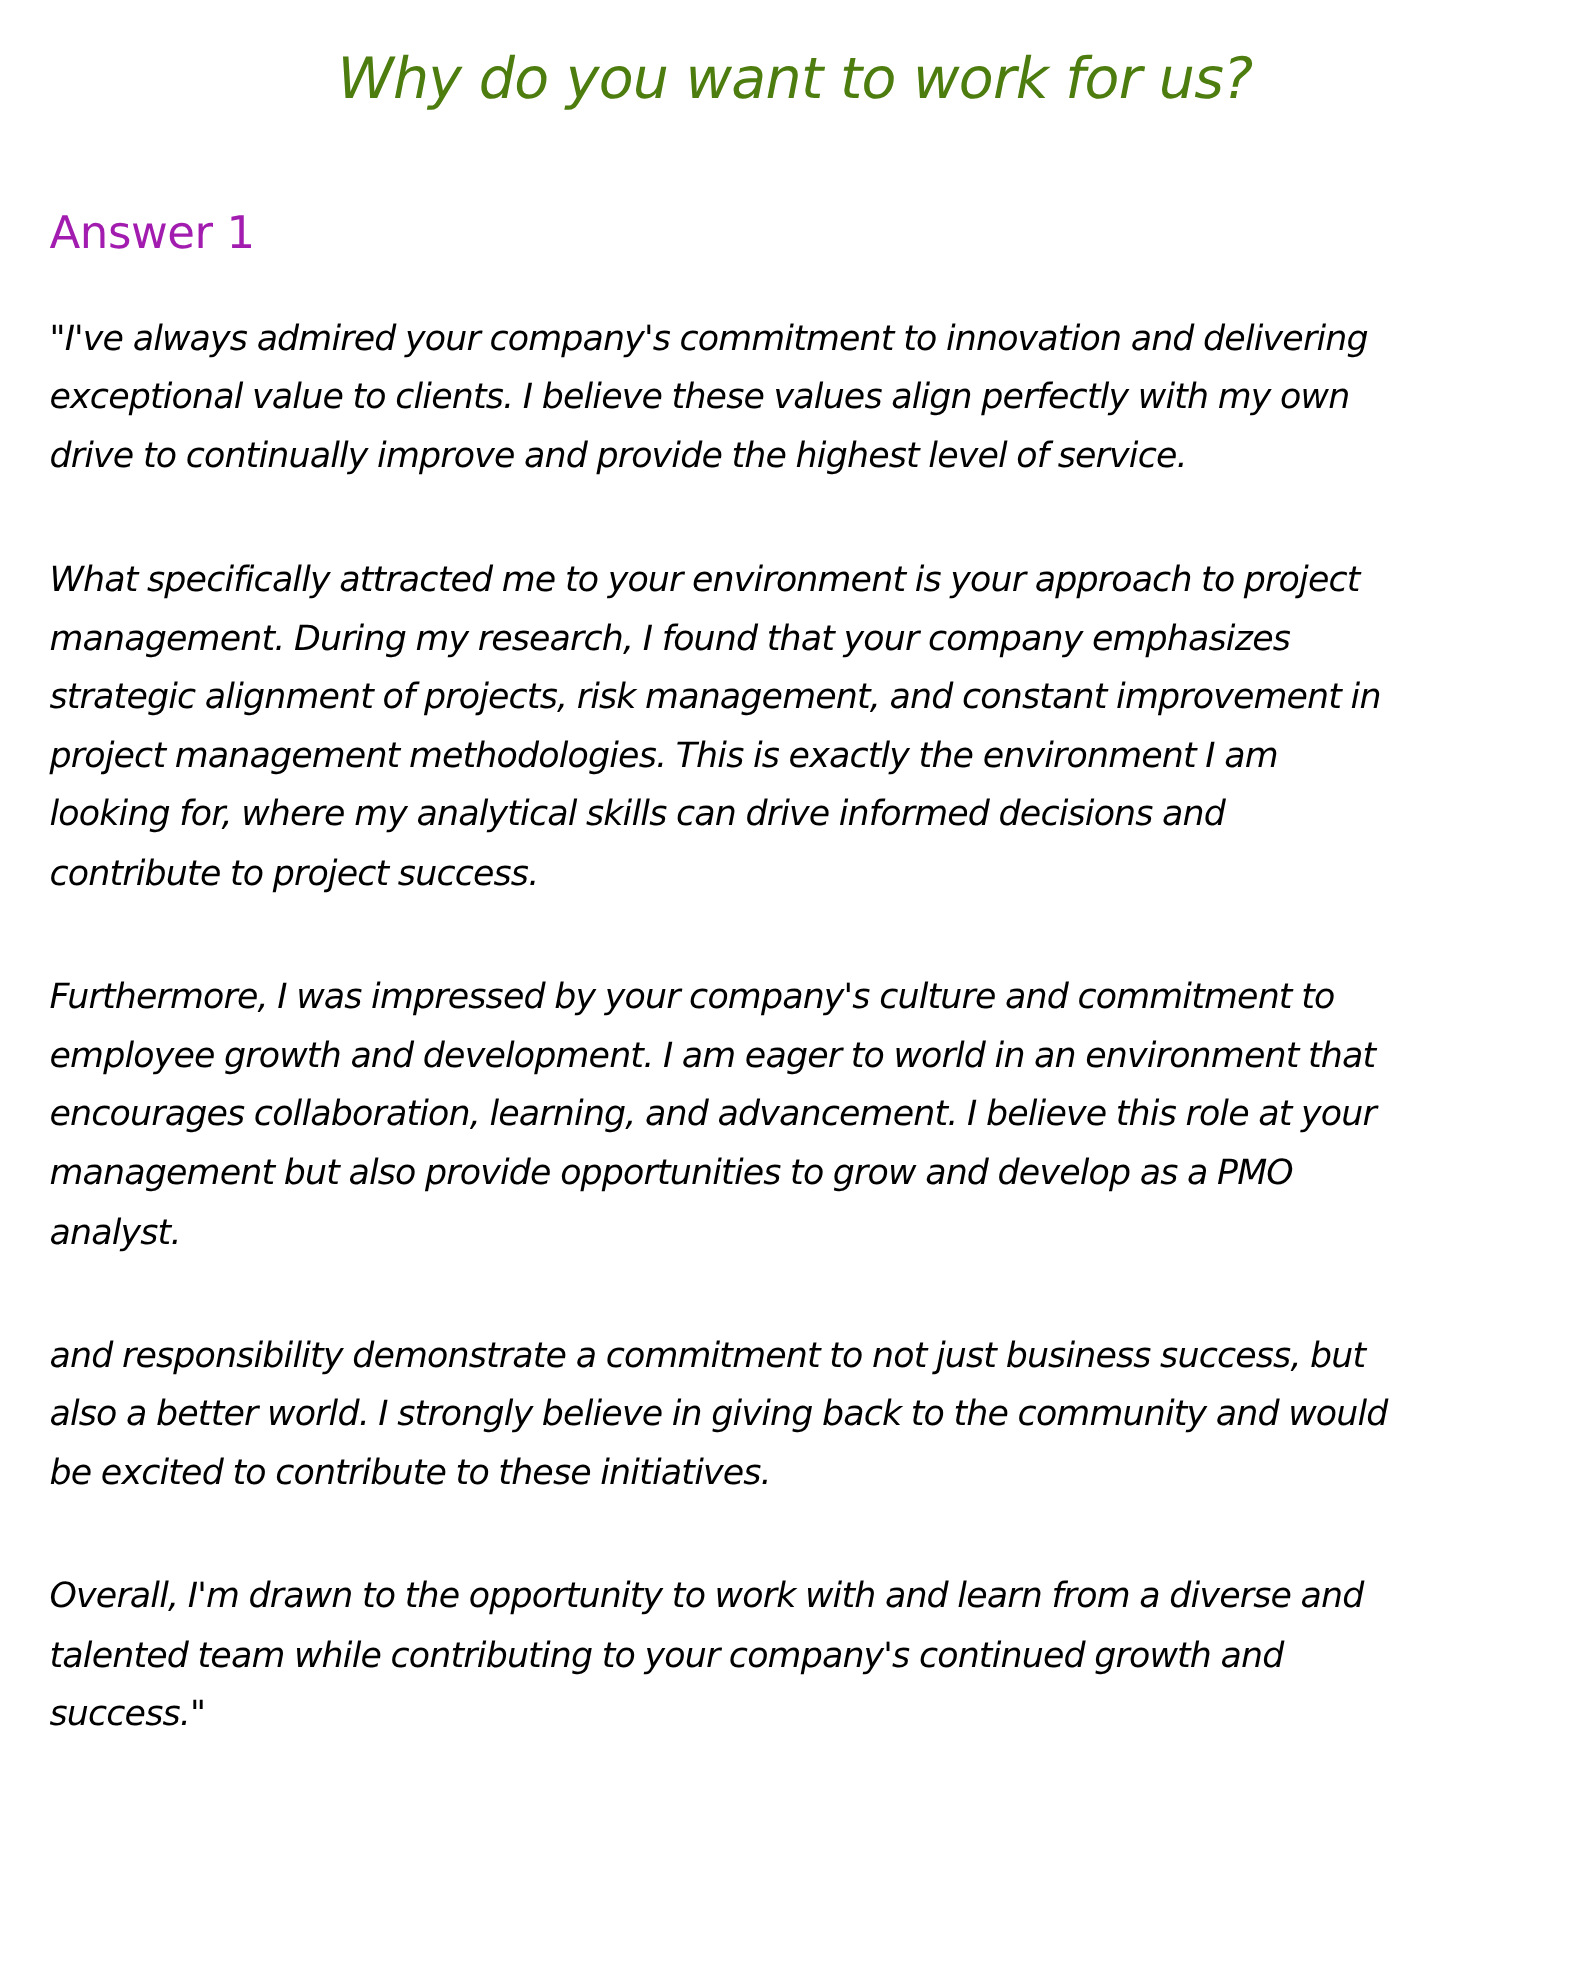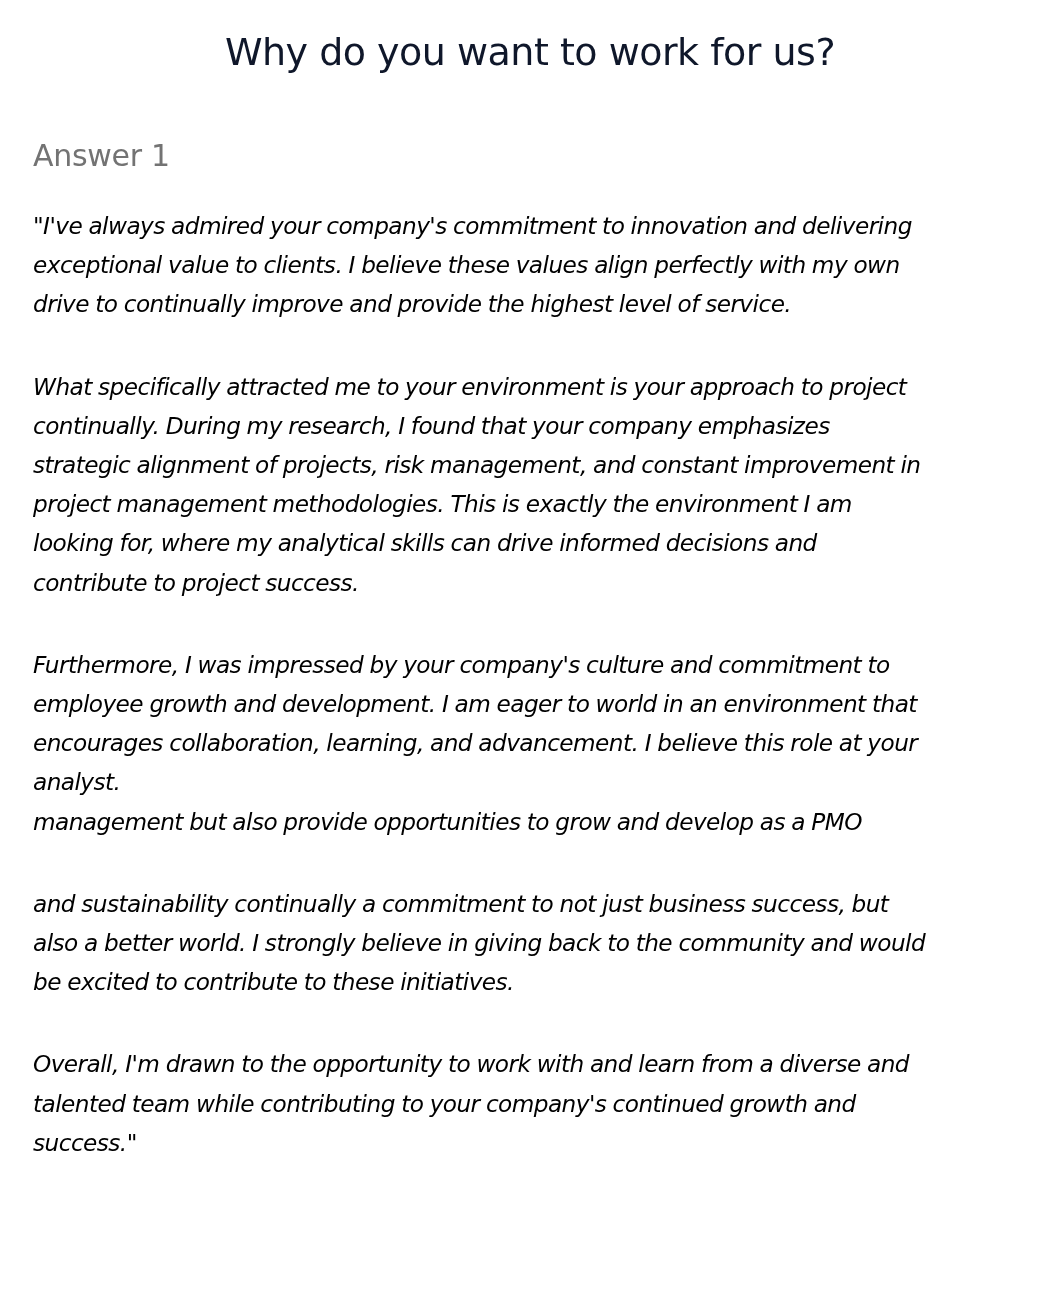--- a/index.html
+++ b/index.html
@@ -15,37 +15,38 @@
       font-family: "DejaVu Sans", sans-serif;
       color: #000000;
     }
     .title {
       position: absolute;
       left: 0;
       top: 24px;
       width: 1060px;
       text-align: center;
       font-family: "DejaVu Sans", sans-serif;
+      font-style: italic;
       font-size: 38px;
       line-height: 56px;
-      color: #0f172a;
+      color: #4d7c0f;
       letter-spacing: -0.5px;
       margin: 0;
       font-weight: normal;
     }
     .answer-heading {
       position: absolute;
       left: 33px;
       top: 134px;
       font-family: "DejaVu Sans", sans-serif;
       font-size: 30px;
       line-height: 44px;
       margin: 0;
       font-weight: normal;
-      color: #737373;
+      color: #a21caf;
       letter-spacing: -0.3px;
     }
     .answer-body {
       position: absolute;
       left: 33px;
       top: 206px;
       width: 1000px;
     }
     .para {
       font-family: "DejaVu Sans", sans-serif;
@@ -70,35 +71,35 @@
 <h2 class="answer-heading">Answer 1</h2>
 
 <div class="answer-body">
   <p class="para">
     <span class="line">"I've always admired your company's commitment to innovation and delivering</span>
     <span class="line">exceptional value to clients. I believe these values align perfectly with my own</span>
     <span class="line">drive to continually improve and provide the highest level of service.</span>
   </p>
   <p class="para">
     <span class="line">What specifically attracted me to your environment is your approach to project</span>
-    <span class="line">continually. During my research, I found that your company emphasizes</span>
+    <span class="line">management. During my research, I found that your company emphasizes</span>
     <span class="line">strategic alignment of projects, risk management, and constant improvement in</span>
     <span class="line">project management methodologies. This is exactly the environment I am</span>
     <span class="line">looking for, where my analytical skills can drive informed decisions and</span>
     <span class="line">contribute to project success.</span>
   </p>
   <p class="para">
     <span class="line">Furthermore, I was impressed by your company's culture and commitment to</span>
     <span class="line">employee growth and development. I am eager to world in an environment that</span>
     <span class="line">encourages collaboration, learning, and advancement. I believe this role at your</span>
+    <span class="line">management but also provide opportunities to grow and develop as a PMO</span>
     <span class="line">analyst.</span>
-    <span class="line">management but also provide opportunities to grow and develop as a PMO</span>
   </p>
   <p class="para">
-    <span class="line">and sustainability continually a commitment to not just business success, but</span>
+    <span class="line">and responsibility demonstrate a commitment to not just business success, but</span>
     <span class="line">also a better world. I strongly believe in giving back to the community and would</span>
     <span class="line">be excited to contribute to these initiatives.</span>
   </p>
   <p class="para">
     <span class="line">Overall, I'm drawn to the opportunity to work with and learn from a diverse and</span>
     <span class="line">talented team while contributing to your company's continued growth and</span>
     <span class="line">success."</span>
   </p>
 </div>
 

